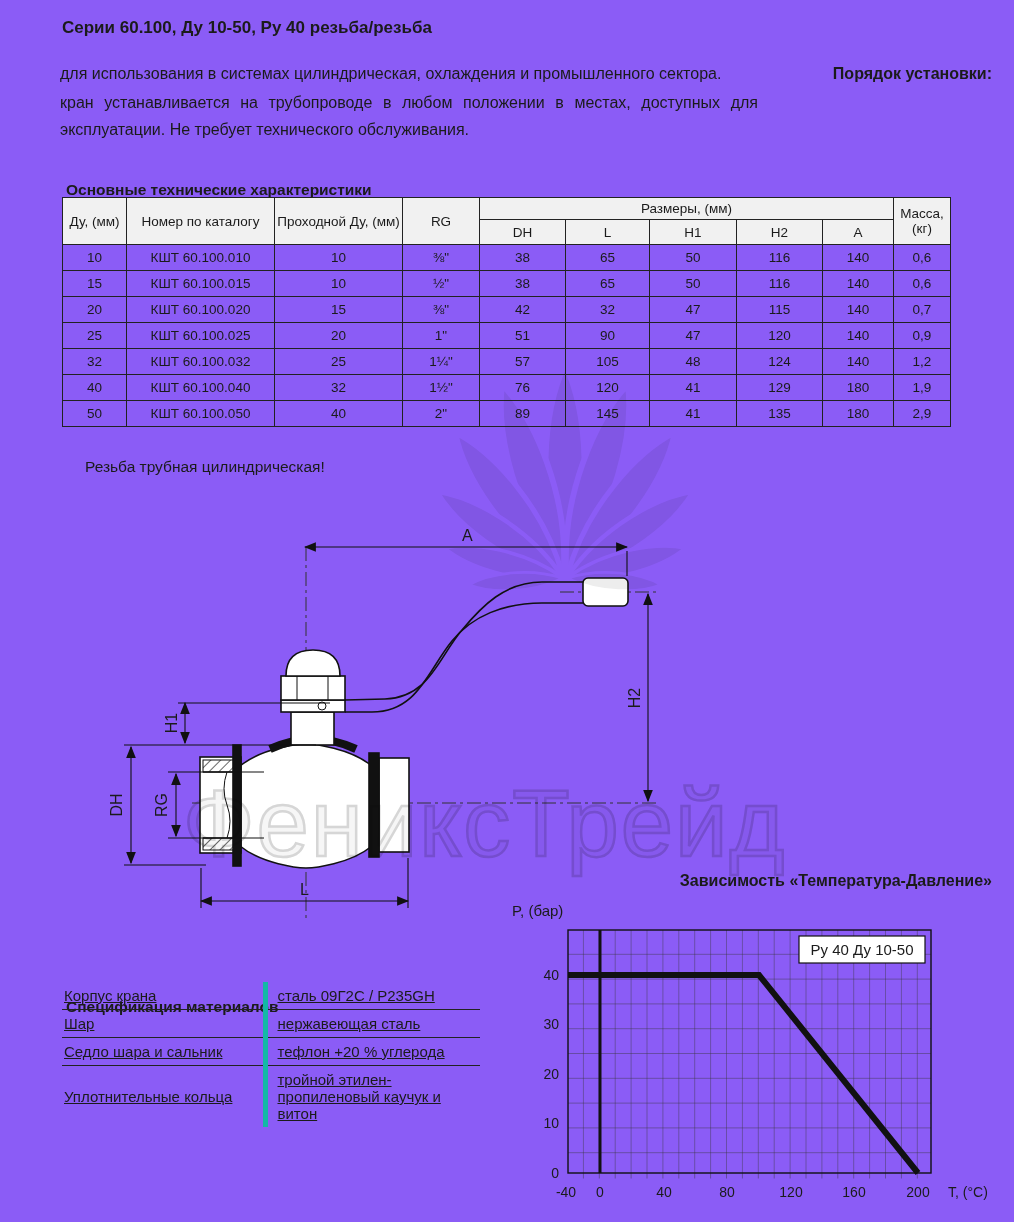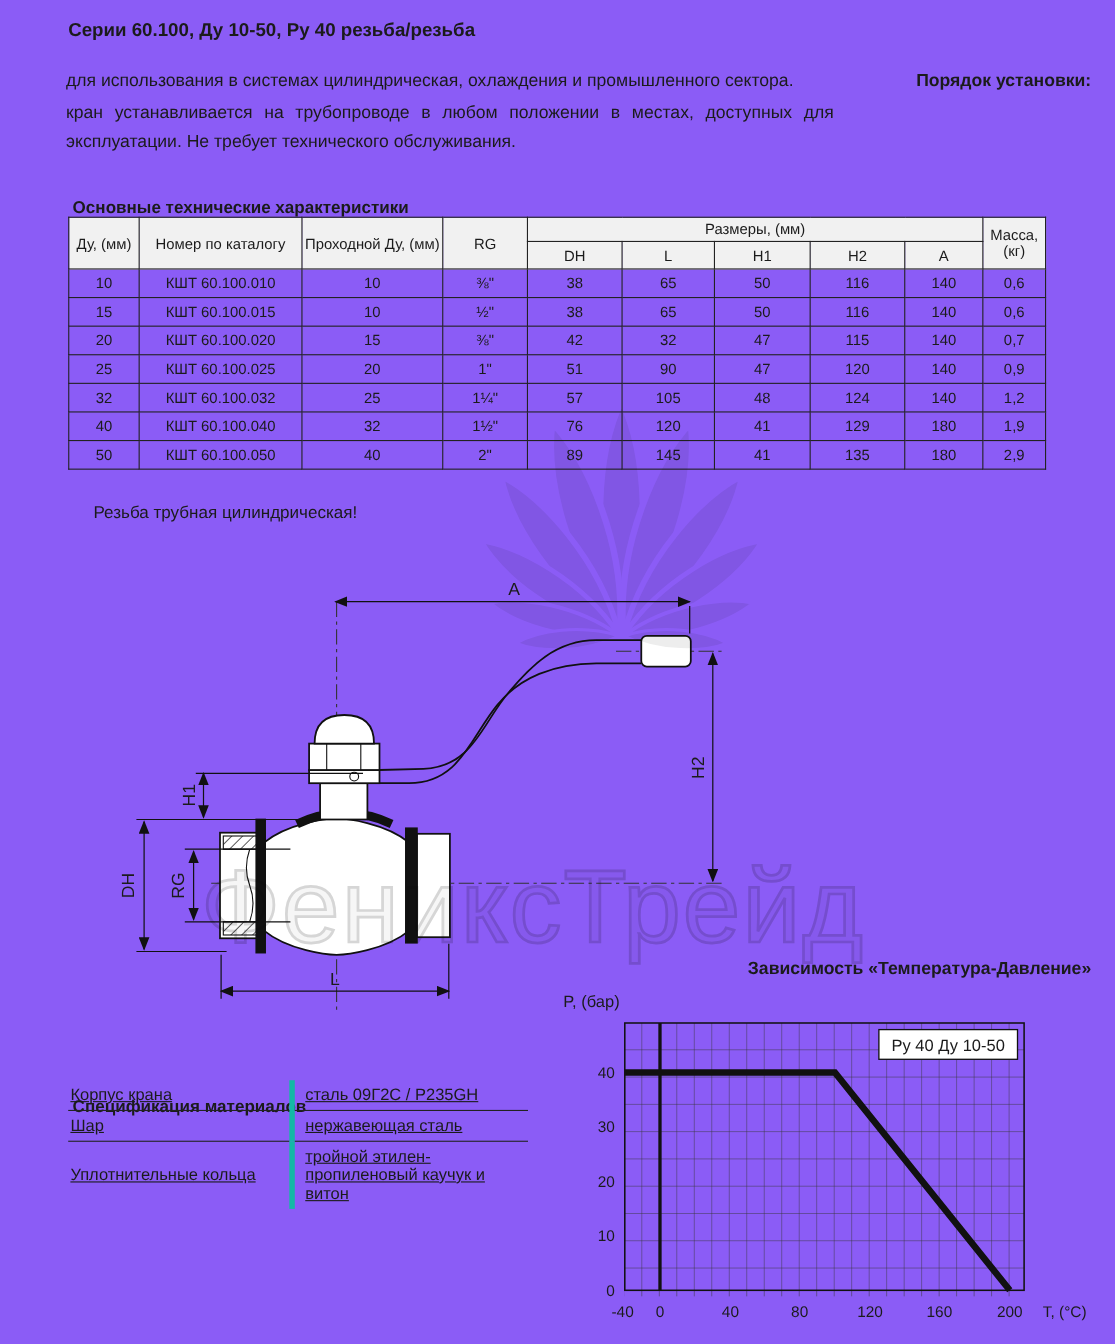--- a/index.html
+++ b/index.html
@@ -309,20 +309,24 @@
     <tbody>
         <tr>
           <td>Корпус крана</td>
           <td>сталь 09Г2С / P235GH</td>
         </tr>
         <tr>
           <td>Шар</td>
           <td>нержавеющая сталь</td>
         </tr>
         <tr>
+          <td>Седло шара и сальник</td>
+          <td>тефлон +20 % углерода</td>
+        </tr>
+        <tr>
           <td>Уплотнительные кольца</td>
           <td>тройной этилен-пропиленовый каучук и витон</td>
         </tr>
       </tbody>
   </table>
 
   <div class="watermark">
     <svg width="1014" height="1222" viewBox="0 0 1014 1222">
       <g transform="translate(565,578)" fill="#ededed" stroke="#ffffff" stroke-width="6">
         <path d="M0,-5 C-30,-80 -22,-168 0,-214 C22,-168 30,-80 0,-5 Z"></path>

